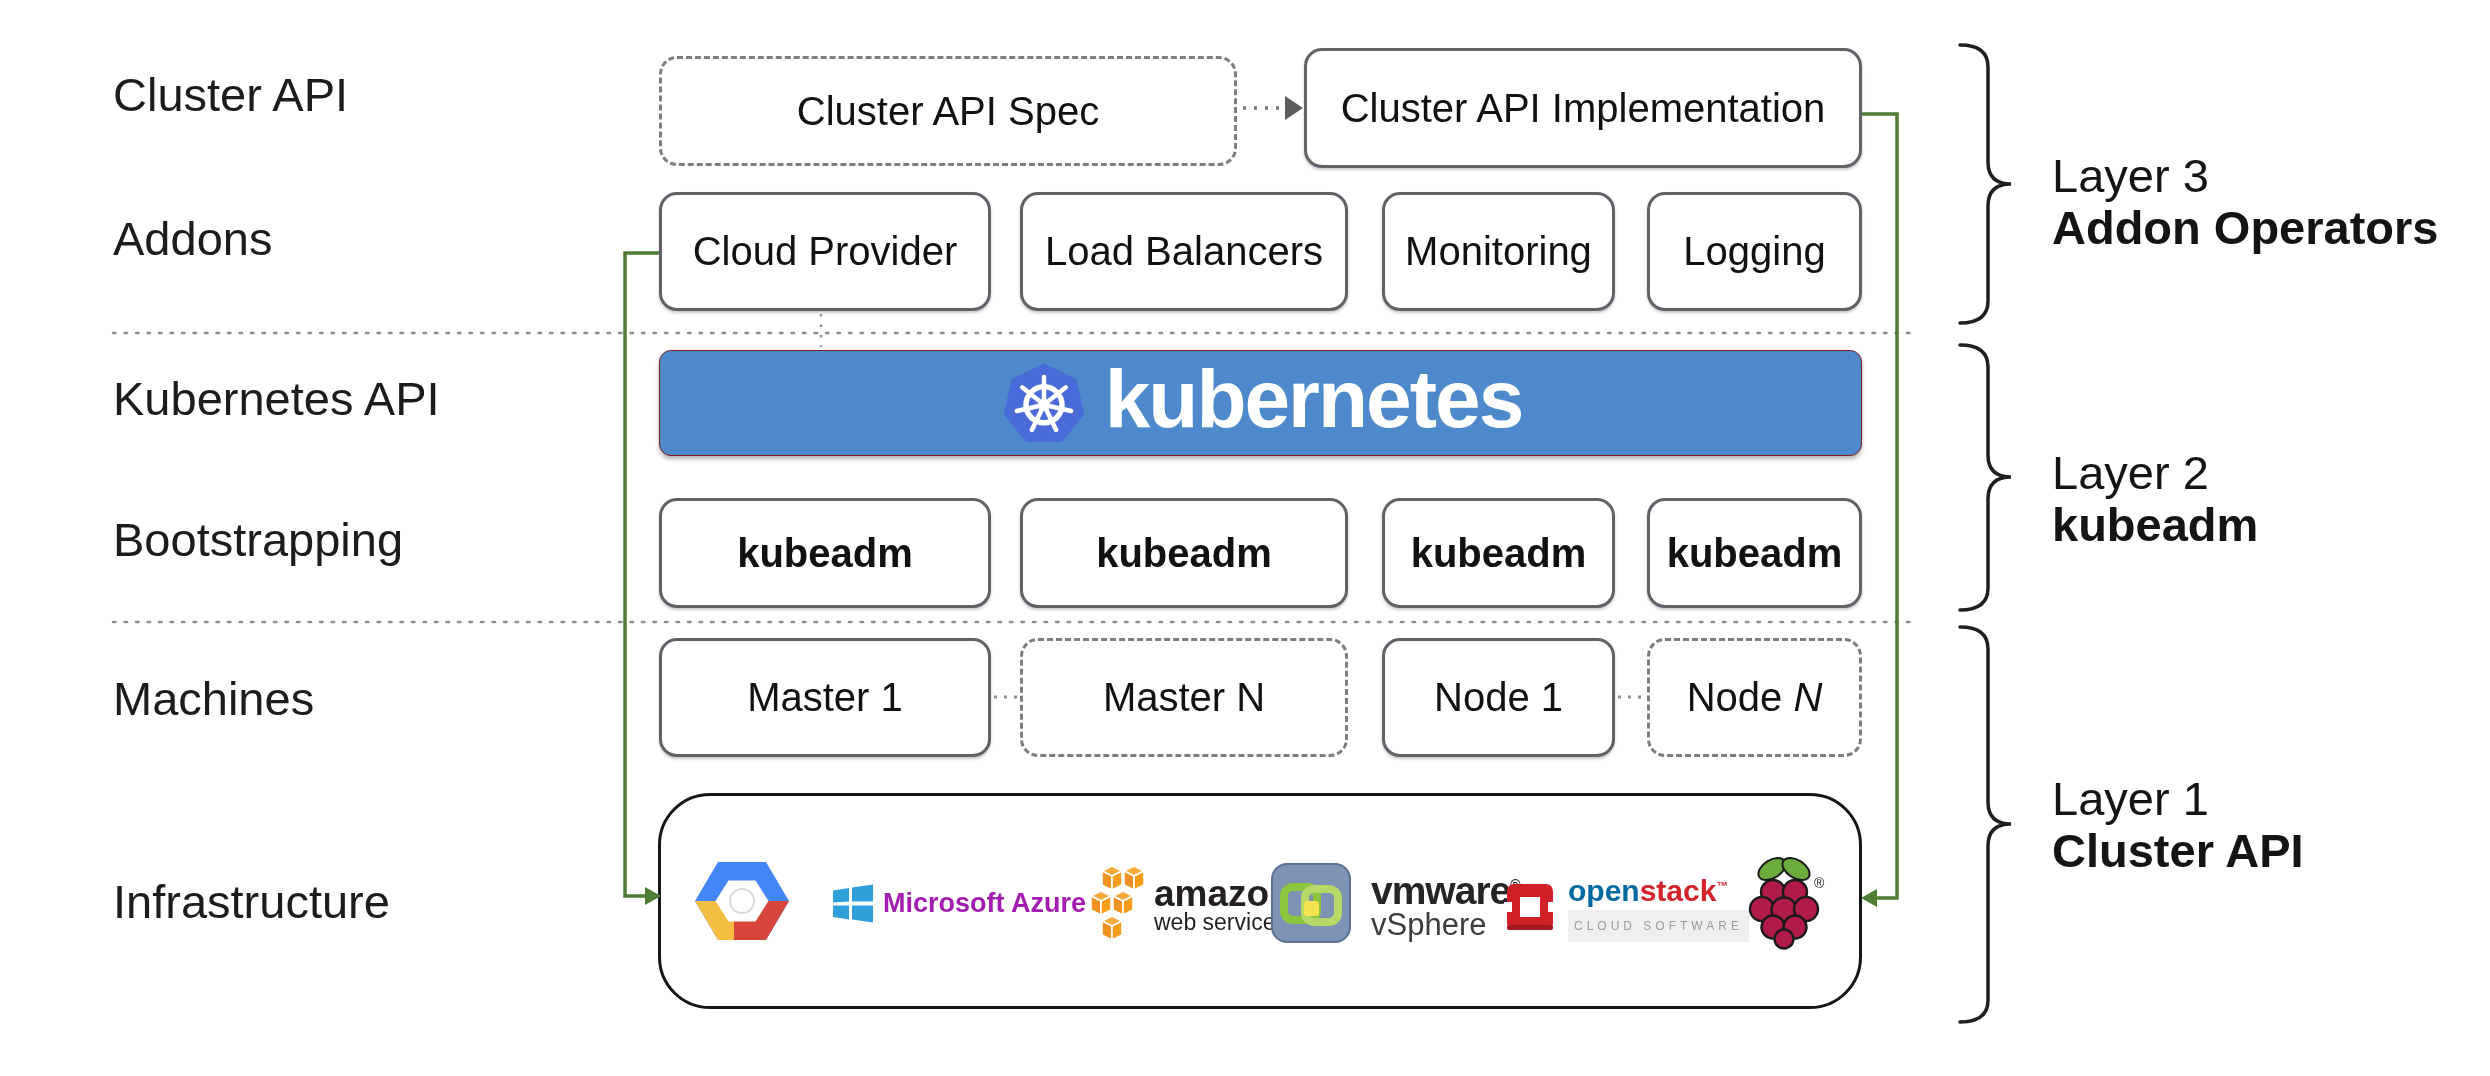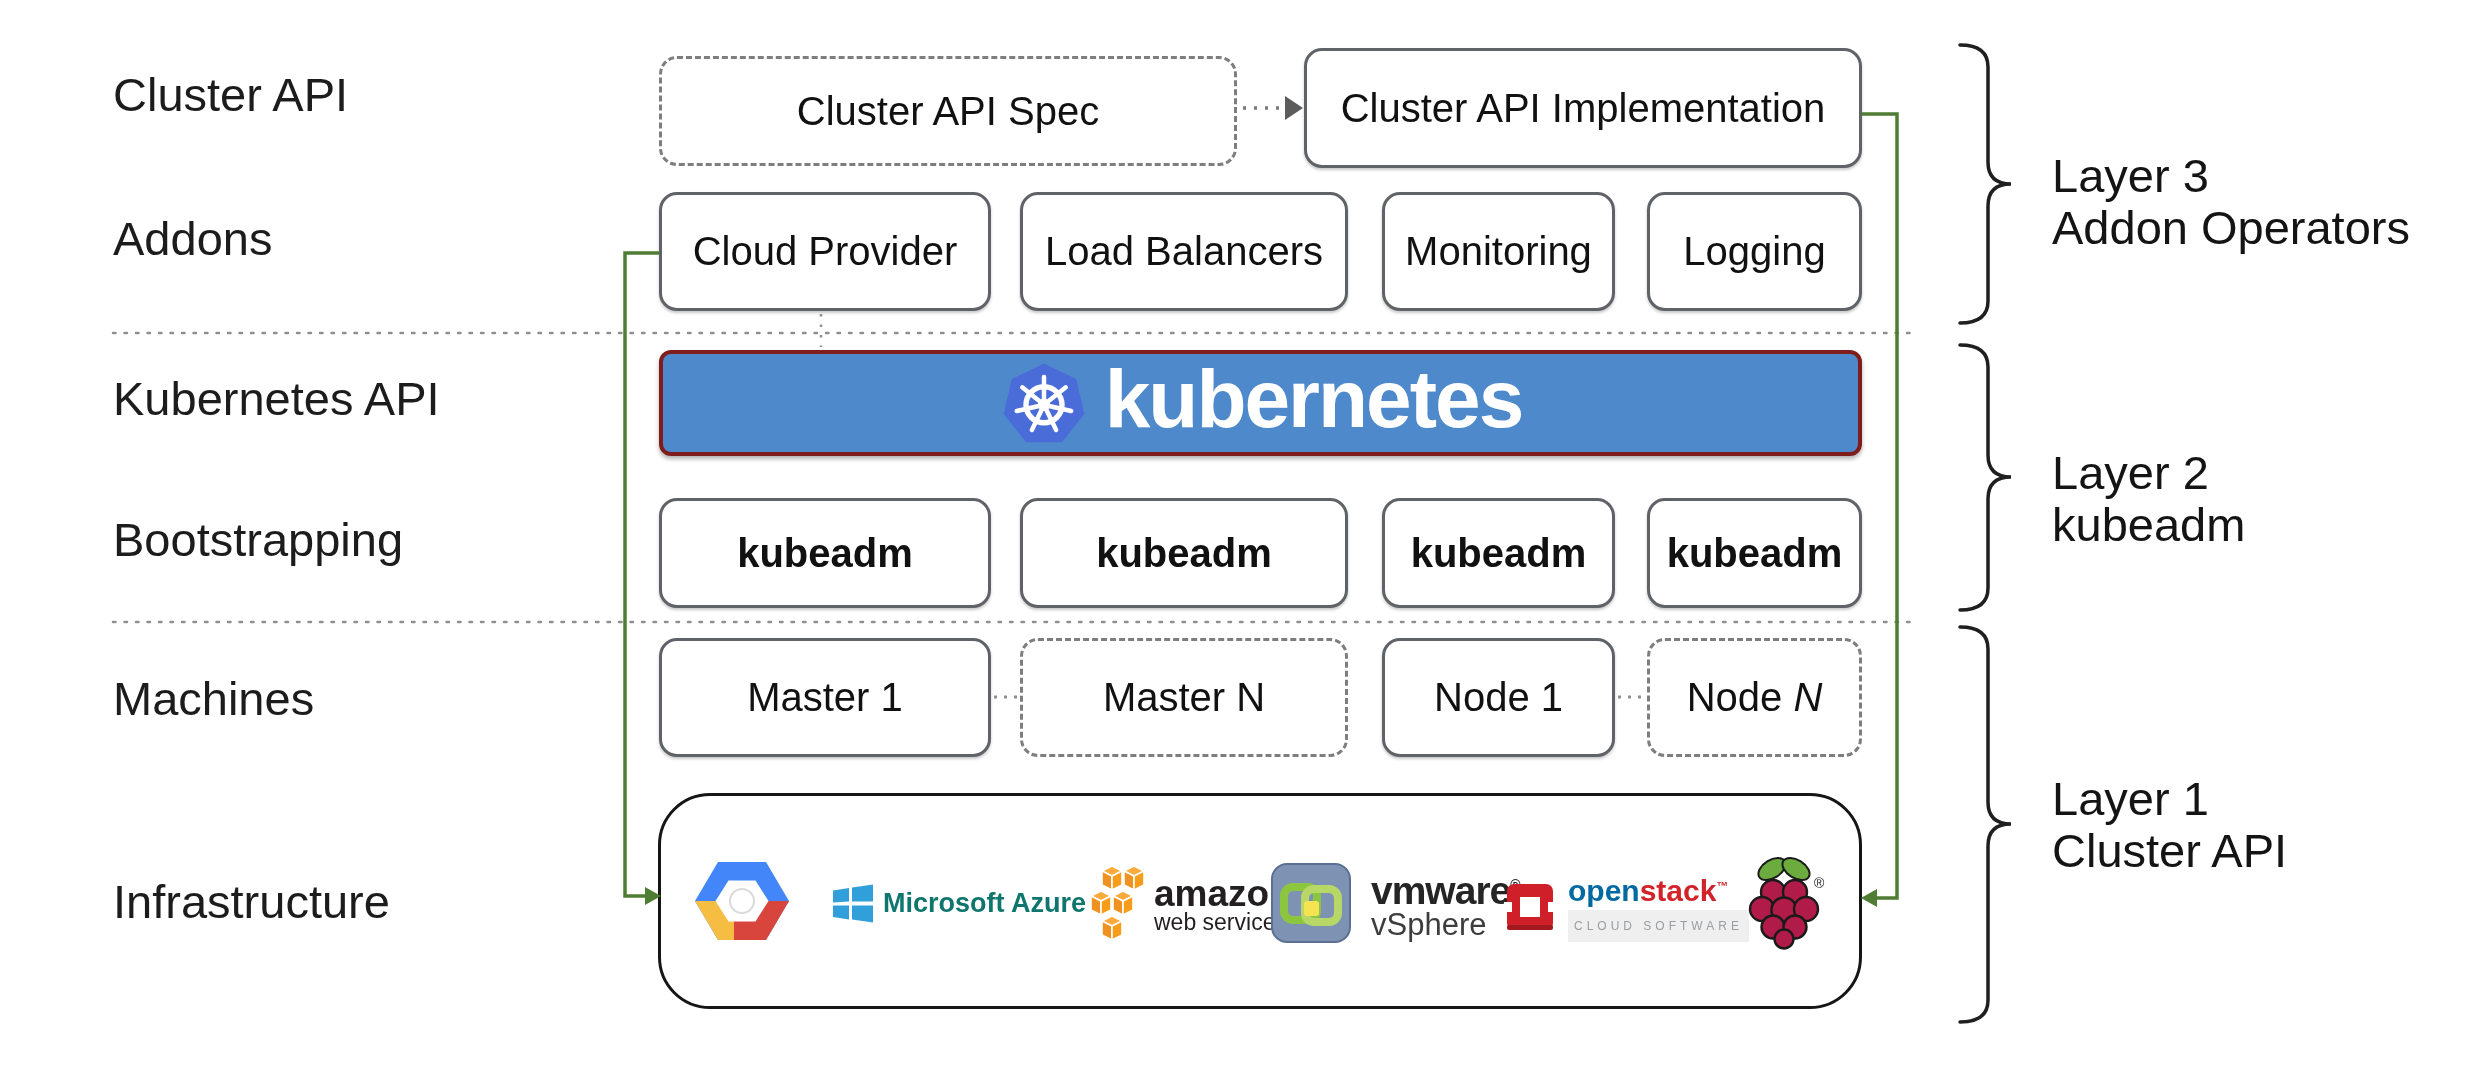--- a/index.html
+++ b/index.html
@@ -9,32 +9,32 @@
 
   .rowlabel{position:absolute;left:113px;font-size:47px;line-height:62px;color:#1c1c1c;z-index:2;}
   .box{position:absolute;box-sizing:border-box;background:#fff;border:3px solid #5f6368;border-radius:18px;
        display:flex;align-items:center;justify-content:center;font-size:40px;color:#111;z-index:2;
        box-shadow:0 2px 3px rgba(0,0,0,.22);}
   .box.dashed{border:3px dashed #7e7e7e;box-shadow:none;}
   .box.bold{font-weight:bold;}
   .italic-n{font-style:italic;}
 
   #banner{position:absolute;left:659px;top:350px;width:1203px;height:106px;box-sizing:border-box;
-          background:#4e8acb;border:4px solid #7f1d1d;border-radius:12px;display:flex;align-items:center;
+          background:#4e8acb;border:1px solid #7f1d1d;border-radius:12px;display:flex;align-items:center;
           justify-content:center;gap:16px;z-index:2;box-shadow:0 3px 4px rgba(0,0,0,.3);text-align:center;}
   #banner .word{color:#fff;font-size:82px;font-weight:bold;letter-spacing:-2px;line-height:82px;padding-bottom:8px;}
 
   #infra{position:absolute;left:658px;top:793px;width:1204px;height:216px;box-sizing:border-box;
          border:3px solid #161616;border-radius:52px;background:#fff;z-index:2;}
   .logo{position:absolute;display:flex;align-items:center;}
 
   .layerlabel{position:absolute;left:2052px;font-size:47px;line-height:52px;z-index:2;}
-  .layerlabel .l2{font-weight:normal;}
-
-  .azure-text{font-size:27px;font-weight:600;color:#0f766e;margin-left:10px;white-space:nowrap;}
+  .layerlabel .l2{font-weight:bold;}
+
+  .azure-text{font-size:27px;font-weight:600;color:#a21caf;margin-left:10px;white-space:nowrap;}
   .aws-text{margin-left:8px;line-height:1;}
   .aws-text .t1{font-size:37px;font-weight:bold;color:#231f20;line-height:34px;}
   .aws-text .t2{font-size:23px;color:#231f20;line-height:23px;letter-spacing:0;}
   .vm-text{margin-left:20px;line-height:1;}
   .vm-text .t1{font-size:39px;font-weight:bold;color:#252525;letter-spacing:-1px;line-height:36px;}
   .vm-text .t1 sup{font-size:14px;}
   .vm-text .t2{font-size:31px;color:#3d3d3d;font-weight:normal;line-height:31px;}
   .os-text{margin-left:10px;line-height:1;}
   .os-text .t1{font-size:30px;font-weight:bold;line-height:28px;white-space:nowrap;}
   .os-text .open{color:#0369a1;} .os-text .stack{color:#d2232a;}

